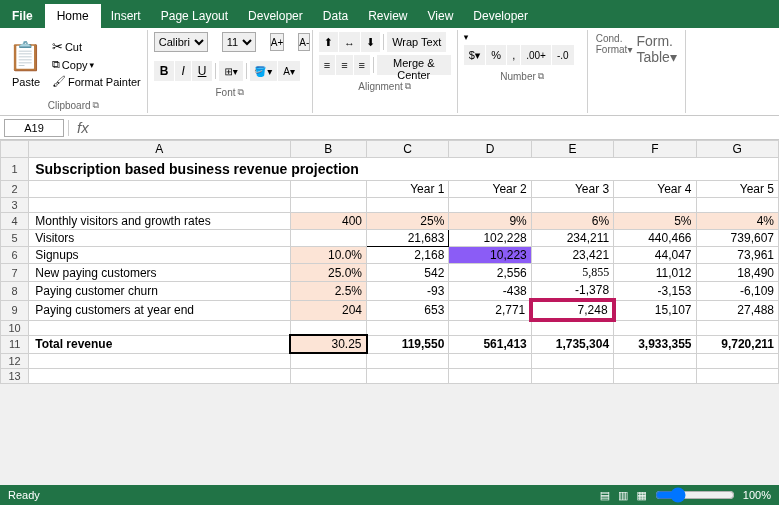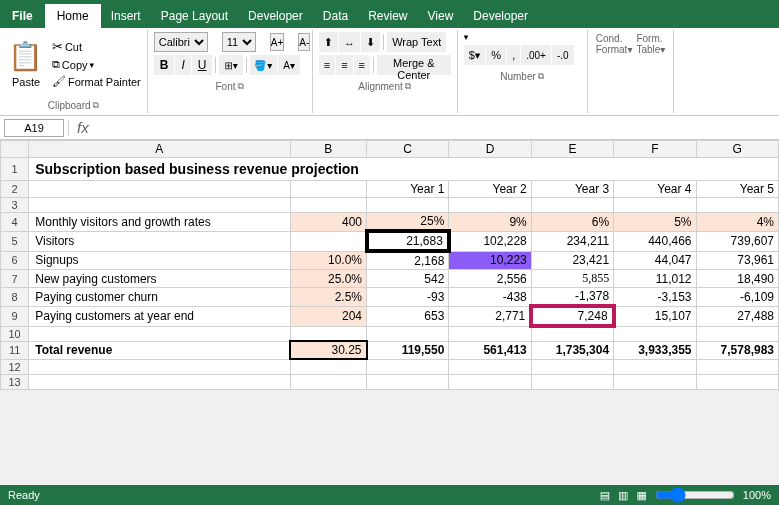--- a/index.html
+++ b/index.html
@@ -44,21 +44,21 @@
         </div>
       </div>
     </div>
     <div style="display:flex; align-items:center; justify-content:center; font-size:10px; color:#666; gap:2px; margin-top:2px;">
       <span>Clipboard</span>
       <span style="font-size:9px; cursor:pointer;">⧉</span>
     </div>
   </div>
 
   <div style="display:flex; flex-direction:column; padding:2px 6px; border-right:1px solid #d0d0d0; width:165px;">
-    <div style="display:flex; align-items:center; gap:14px; margin-bottom:3px;">
+    <div style="display:flex; align-items:center; gap:14px; margin-bottom:9px;">
       <select style="width:100px; font-size:11px; border:1px solid #aaa; height:20px;">
         <option>Calibri</option>
       </select>
       <select style="width:36px; font-size:11px; border:1px solid #aaa; height:20px;">
         <option>11</option>
       </select>
       <button style="width:18px; height:18px; border:1px solid #aaa; background:#f0f0f0; cursor:pointer; font-size:10px; padding:0;">A+</button>
       <button style="width:18px; height:18px; border:1px solid #aaa; background:#f0f0f0; cursor:pointer; font-size:10px; padding:0;">A-</button>
     </div>
     <div style="display:flex; align-items:center; gap:1px;">
@@ -110,21 +110,21 @@
       <button style="padding:1px 4px; border:1px solid transparent; cursor:pointer; font-size:10px; height:20px;">-.0</button>
     </div>
     <div style="display:flex; align-items:center; justify-content:center; font-size:10px; color:#666; gap:2px; margin-top:6px;text-align:right;">
       <span>Number</span>
       <span style="font-size:9px; cursor:pointer;">⧉</span>
     </div>
   </div>
 
   <div style="display:flex; flex-direction:row; padding:2px 6px; border-right:1px solid #d0d0d0; min-width:40px; font-size:10px; color:#666; justify-content:flex-end;">
     <div style="cursor:pointer; font-size:10px; padding:1px 2px;">Cond.<br>Format▾</div>
-    <div style="cursor:pointer; font-size:10px; padding:1px 2px;">Form.<br>Table▾</div>
+    <div style="cursor:pointer; font-size:14px; padding:1px 2px;">Form.<br>Table▾</div>
   </div>
 
 </div>
 
 <div style="background:#fff; border-bottom:1px solid #c8c8c8; display:flex; align-items:center; height:24px; padding:0 4px; gap:4px;">
   <div style="border:1px solid #aaa; width:60px; height:18px; font-size:11px; padding:0 4px; display:flex; align-items:center; justify-content:center;">A19</div>
   <div style="width:1px; height:16px; background:#ccc;"></div>
   <div style="font-size:15px; font-style:italic; color:#666; padding:0 4px;">fx</div>
   <input type="text" style="flex: 1 1 0%; border: none; outline: none; font-size: 12px;">
 </div>
@@ -191,21 +191,21 @@
         <td style="border:1px solid #d0d0d0; background:#fce4d6; text-align:right; padding:1px 4px;">9%</td>
         <td style="border:1px solid #d0d0d0; background:#fce4d6; text-align:right; padding:1px 4px;">6%</td>
         <td style="border:1px solid #d0d0d0; background:#fce4d6; text-align:right; padding:1px 4px;">5%</td>
         <td style="border:1px solid #d0d0d0; background:#fce4d6; text-align:right; padding:1px 4px;">4%</td>
       </tr>
 
       <tr>
         <td style="background:#f2f2f2; border:1px solid #d0d0d0; text-align:center; font-size:11px; color:#444; padding:1px 2px;">5</td>
         <td style="border:1px solid #d0d0d0; background:#fff; padding:1px 6px;">Visitors</td>
         <td style="border:1px solid #d0d0d0; background:#fff; text-align:right; padding:1px 4px;"></td>
-        <td style="border:4px solid #000000; background:#fff; text-align:right; padding:1px 4px;">21,683</td>
+        <td style="border:1px solid #000000; background:#fff; text-align:right; padding:1px 4px;">21,683</td>
         <td style="border:1px solid #d0d0d0; background:#fff; text-align:right; padding:1px 4px;">102,228</td>
         <td style="border:1px solid #d0d0d0; background:#fff; text-align:right; padding:1px 4px;">234,211</td>
         <td style="border:1px solid #d0d0d0; background:#fff; text-align:right; padding:1px 4px;">440,466</td>
         <td style="border:1px solid #d0d0d0; background:#fff; text-align:right; padding:1px 4px;">739,607</td>
       </tr>
 
       <tr>
         <td style="background:#f2f2f2; border:1px solid #d0d0d0; text-align:center; font-size:11px; color:#444; padding:1px 2px;">6</td>
         <td style="border:1px solid #d0d0d0; background:#fff; padding:1px 6px;">Signups</td>
         <td style="border:1px solid #d0d0d0; background:#fce4d6; text-align:right; padding:1px 4px;">10.0%</td>
@@ -261,21 +261,21 @@
       </tr>
 
       <tr>
         <td style="background:#f2f2f2; border:1px solid #d0d0d0; text-align:center; font-size:11px; color:#444; padding:1px 2px;">11</td>
         <td style="border:1px solid #d0d0d0; background:#fff; font-weight:bold; padding:1px 6px;">Total revenue</td>
         <td style="border:2px solid #000; background:#fce4d6; text-align:right; padding:1px 4px;">30.25</td>
         <td style="border:1px solid #d0d0d0; background:#fff; text-align:right; padding:1px 4px; font-weight:bold;">119,550</td>
         <td style="border:1px solid #d0d0d0; background:#fff; text-align:right; padding:1px 4px; font-weight:bold;">561,413</td>
         <td style="border:1px solid #d0d0d0; background:#fff; text-align:right; padding:1px 4px; font-weight:bold;">1,735,304</td>
         <td style="border:1px solid #d0d0d0; background:#fff; text-align:right; padding:1px 4px; font-weight:bold;">3,933,355</td>
-        <td style="border:1px solid #d0d0d0; background:#fff; text-align:right; padding:1px 4px; font-weight:bold;">7,578,983</td>
+        <td style="border:1px solid #d0d0d0; background:#fff; text-align:right; padding:1px 4px; font-weight:bold;">9,720,211</td>
       </tr>
 
       <tr>
         <td style="background:#f2f2f2; border:1px solid #d0d0d0; text-align:center; font-size:11px; color:#444; padding:1px 2px;">12</td>
         <td style="border:1px solid #d0d0d0; background:#fff;"></td>
         <td style="border:1px solid #d0d0d0; background:#fff;"></td>
         <td style="border:1px solid #d0d0d0; background:#fff;"></td>
         <td style="border:1px solid #d0d0d0; background:#fff;"></td>
         <td style="border:1px solid #d0d0d0; background:#fff;"></td>
         <td style="border:1px solid #d0d0d0; background:#fff;"></td>

